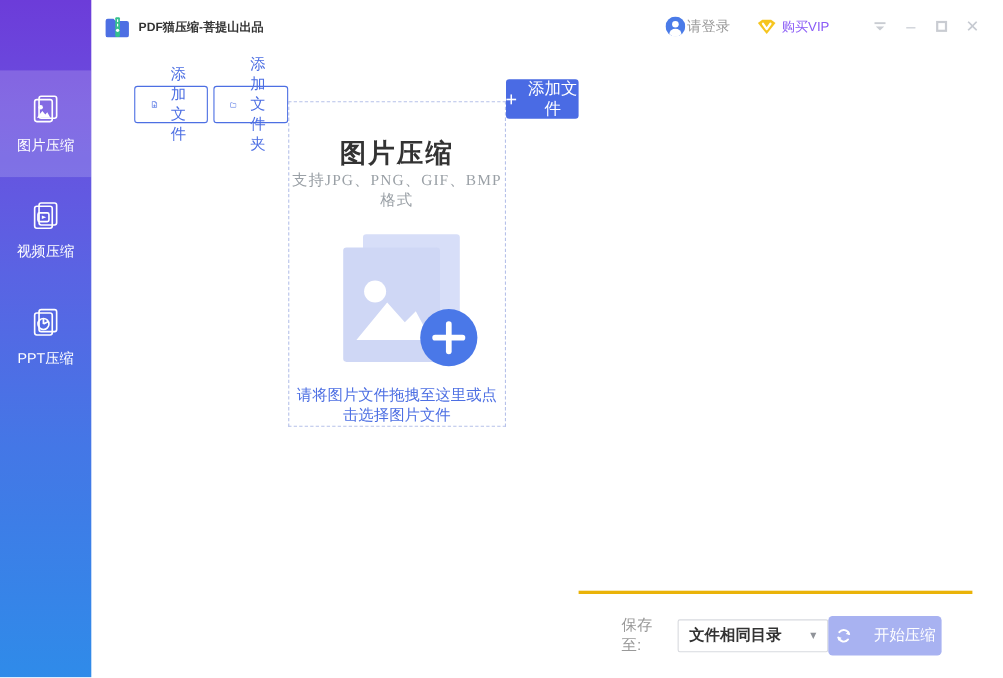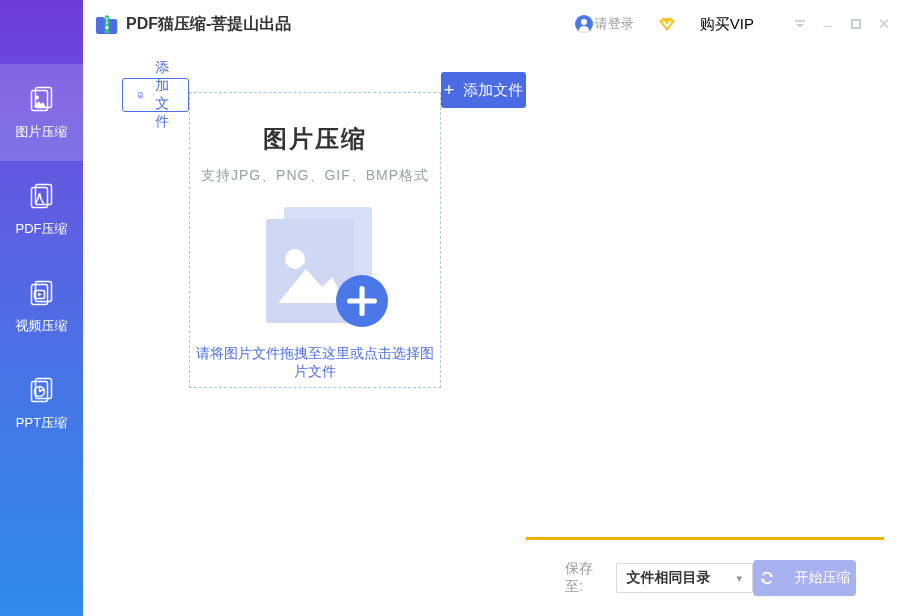--- a/index.html
+++ b/index.html
@@ -28,47 +28,47 @@
 
   
   .right {
     position: absolute; left: 83px; top: 0; width: 829px; height: 616px;
     display: flex; flex-direction: column; background: #fff;
   }
 
   
   .titlebar { height: 48px; flex: 0 0 48px; display: flex; align-items: center; padding: 0 14px 0 12px; background:#fff; }
   .app-icon { width: 23px; height: 19px; display: block; }
-  .app-title { margin-left: 8px; font-size: 16px; font-weight: 700; color: #333; }
+  .app-title { margin-left: 8px; font-size: 11px; font-weight: 700; color: #333; }
   .tb-right { margin-left: auto; display: flex; align-items: center; }
   .tb-login { display: flex; align-items: center; gap: 2px; margin-right: 24px; cursor: pointer; }
   .tb-login-text { color: #999; font-size: 13px; }
   .tb-vip { display: flex; align-items: center; gap: 5px; margin-right: 32px; cursor: pointer; }
-  .tb-vip-text { color: #000000; font-size: 15px; margin-left: 19px; }
+  .tb-vip-text { color: #8b5cf6; font-size: 12px; }
   .win-controls { display: flex; align-items: center; }
   .win-btn { width: 28px; height: 28px; display: flex; align-items: center; justify-content: center;
              color: #C6CAD1; font-size: 15px; cursor: pointer; }
   .max-box { width: 10px; height: 10px; border: 2px solid #C9CCD2; display: block; }
 
   
   .main { flex: 1 1 auto; padding: 0 28px 0 39px; display: flex; flex-direction: row; }
   .toolbar { margin-top: 30px; display: flex; gap: 5px; }
   .btn-outline {
     height: 34px; padding: 0 14px; border: 1px solid #4D6FE3; color: #4D6FE3;
     background: #fff; border-radius: 3px; font-size: 14px;
     display: flex; align-items: center; gap: 7px; cursor: pointer;
   }
   .toolbar-divider { margin-top: 15px; border-top: 1px solid #EEEEEE; height: 0; }
 
   .dropzone {
     margin: 44px auto 0; width: 472px; height: 296px;
     border: 1px dashed #B6C1E9; text-align: center; cursor: pointer; background: #fff;
   }
   .dz-title { margin-top: 30px; font-size: 24px; font-weight: 600; color: #333; letter-spacing: 2px; }
-  .dz-sub { margin-top: 12px; font-size: 14px; color: #9AA0A6; letter-spacing: 1px; }
+  .dz-sub { font-size: 14px; color: #9AA0A6; letter-spacing: 1px; font-family: Liberation Serif, serif; }
   .dz-graphic { margin-top: 20px; height: 124px; display: flex; justify-content: center; }
   .dz-hint { margin-top: 16px; font-size: 14px; color: #4D6FE3; }
 
   .add-btn {
     margin: 24px auto 0; width: 160px; height: 36px; background: #4A6BE4; border: none;
     color: #fff; border-radius: 3px; display: flex; align-items: center; justify-content: center;
     gap: 9px; font-size: 15px; cursor: pointer;
   }
   .add-btn-plus { font-size: 18px; font-weight: 400; line-height: 1; }
 
@@ -101,28 +101,20 @@
     <div class="nav-item active">
       <svg class="nav-icon" viewBox="0 0 30 30" fill="none" stroke="#fff" stroke-width="1.5">
         <rect x="8.5" y="3.5" width="16" height="20" rx="2"></rect>
         <rect x="4.5" y="6.5" width="16" height="20" rx="2" fill="none"></rect>
         <circle cx="10" cy="13.5" r="2" fill="#fff" stroke="none"></circle>
         <path d="M6.5 23 L11.5 17 L14.2 20 L16 18 L18.8 23 Z" fill="#fff" stroke="none"></path>
       </svg>
       <span class="nav-label">图片压缩</span>
     </div>
 
-    <div class="nav-item">
-      <svg class="nav-icon" viewBox="0 0 30 30" fill="none" stroke="#fff" stroke-width="1.5">
-        <rect x="8.5" y="3.5" width="16" height="20" rx="2"></rect>
-        <rect x="4.5" y="6.5" width="16" height="20" rx="2"></rect>
-        <path d="M8.5 22.5 C11 19 12 15.5 12.5 12 C13 15.5 14 19 16.5 22.5" stroke-width="1.6"></path>
-      </svg>
-      <span class="nav-label">PDF压缩</span>
-    </div>
 
     <div class="nav-item">
       <svg class="nav-icon" viewBox="0 0 30 30" fill="none" stroke="#fff" stroke-width="1.5">
         <rect x="8.5" y="3.5" width="16" height="20" rx="2"></rect>
         <rect x="4.5" y="6.5" width="16" height="20" rx="2"></rect>
         <rect x="7.5" y="12.5" width="10" height="8" rx="1.5"></rect>
         <path d="M11 14.8 L15 16.5 L11 18.2 Z" fill="#fff" stroke="none"></path>
       </svg>
       <span class="nav-label">视频压缩</span>
     </div>
@@ -194,20 +186,26 @@
       <div class="toolbar">
         <button class="btn-outline">
           <svg width="16" height="16" viewBox="0 0 16 16" fill="none" stroke="#4D6FE3" stroke-width="1.4">
             <path d="M3.5 1.5 h6.3 l3 3 v10 h-9.3 z"></path>
             <path d="M9.8 1.5 v3.1 h3.1"></path>
             <path d="M6.3 10.8 h4 M8.3 8.8 v4" stroke-linecap="round"></path>
           </svg>
           <span>添加文件</span>
         </button>
 
+        <button class="btn-outline">
+          <svg width="17" height="15" viewBox="0 0 17 15" fill="none" stroke="#4D6FE3" stroke-width="1.4">
+            <path d="M1.5 3 a1.5 1.5 0 0 1 1.5 -1.5 h3.2 l1.8 2 h6 a1.5 1.5 0 0 1 1.5 1.5 v7 a1.5 1.5 0 0 1 -1.5 1.5 h-11 a1.5 1.5 0 0 1 -1.5 -1.5 z"></path>
+          </svg>
+          <span>添加文件夹</span>
+        </button>
       </div>
 
       <div class="toolbar-divider"></div>
 
       <div class="dropzone">
         <div class="dz-title">图片压缩</div>
         <div class="dz-sub">支持JPG、PNG、GIF、BMP格式</div>
 
         <div class="dz-graphic">
           <svg width="150" height="124" viewBox="0 0 150 124">

